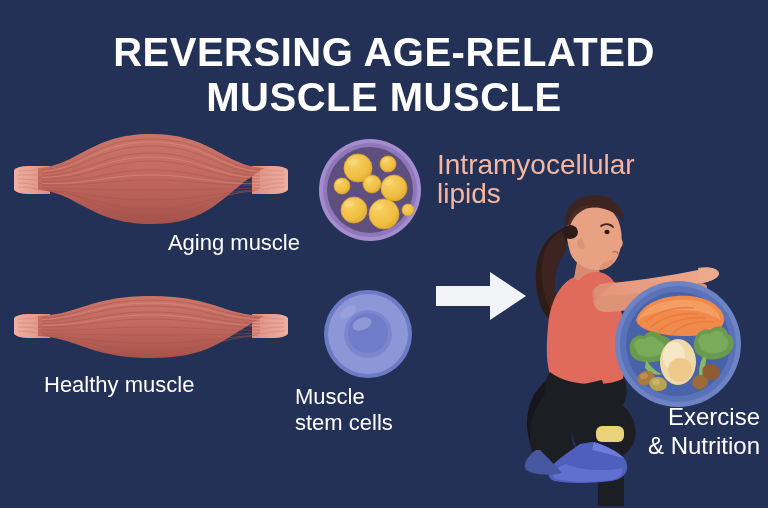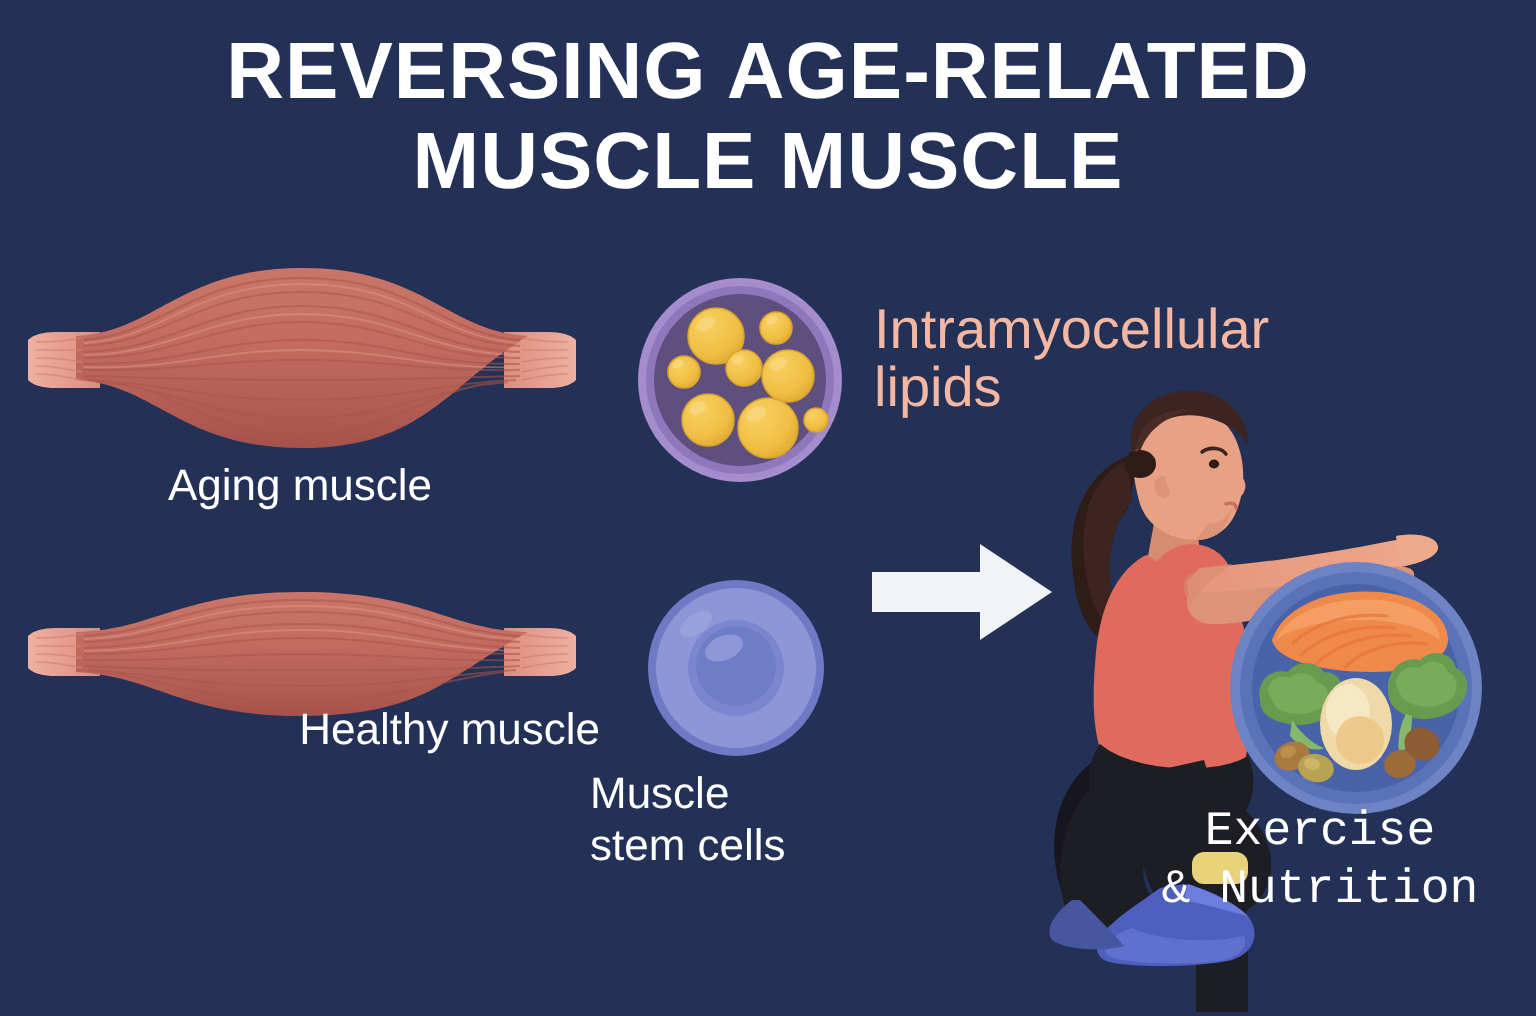--- a/index.html
+++ b/index.html
@@ -14,21 +14,21 @@
     background: #223155;
     overflow: hidden;
     font-family: "Liberation Sans", sans-serif;
     -webkit-font-smoothing: antialiased;
   }
 
   
   .title {
     position: absolute;
     left: 0;
-    top: 14px;
+    top: 30px;
     width: 768px;
     text-align: center;
     color: #ffffff;
     font-weight: bold;
     font-size: 40px;
     line-height: 45px;
     letter-spacing: 0.5px;
   }
   .title .line { display: block; }
 
@@ -41,25 +41,25 @@
     white-space: pre-line;
   }
   .label-lipids {
     color: #f3b7a3;
     left: 437px;
     top: 150px;
     width: 230px;
     font-size: 28px;
     line-height: 29px;
   }
-  .label-aging  { left: 0px;   top: 230px; width: 300px; text-align: center; }
-  .label-healthy{ left: 0px;   top: 352px; width: 300px; text-align: right; }
+  .label-aging  { left: 0px;   top: 230px; width: 300px; text-align: right; }
+  .label-healthy{ left: 0px;   top: 372px; width: 300px; text-align: left; padding-left: 44px; }
   .label-stem   { left: 295px; top: 384px; width: 160px; }
-  .label-exnut  { left: 560px; top: 402px; width: 200px; text-align: center;
-                  font-size: 24px; line-height: 29px; font-family: Liberation Mono, monospace; }
+  .label-exnut  { left: 560px; top: 402px; width: 200px; text-align: right;
+                  font-size: 24px; line-height: 29px; }
 
   
   .fig { position: absolute; }
   .fig svg { display: block; overflow: visible; }
 
   .fig-muscle-aging   { left: 8px;   top: 130px; }
   .fig-muscle-healthy { left: 8px;   top: 288px; }
   .fig-lipid-cell     { left: 316px; top: 136px; }
   .fig-stem-cell      { left: 322px; top: 288px; }
   .fig-arrow          { left: 434px; top: 268px; }

